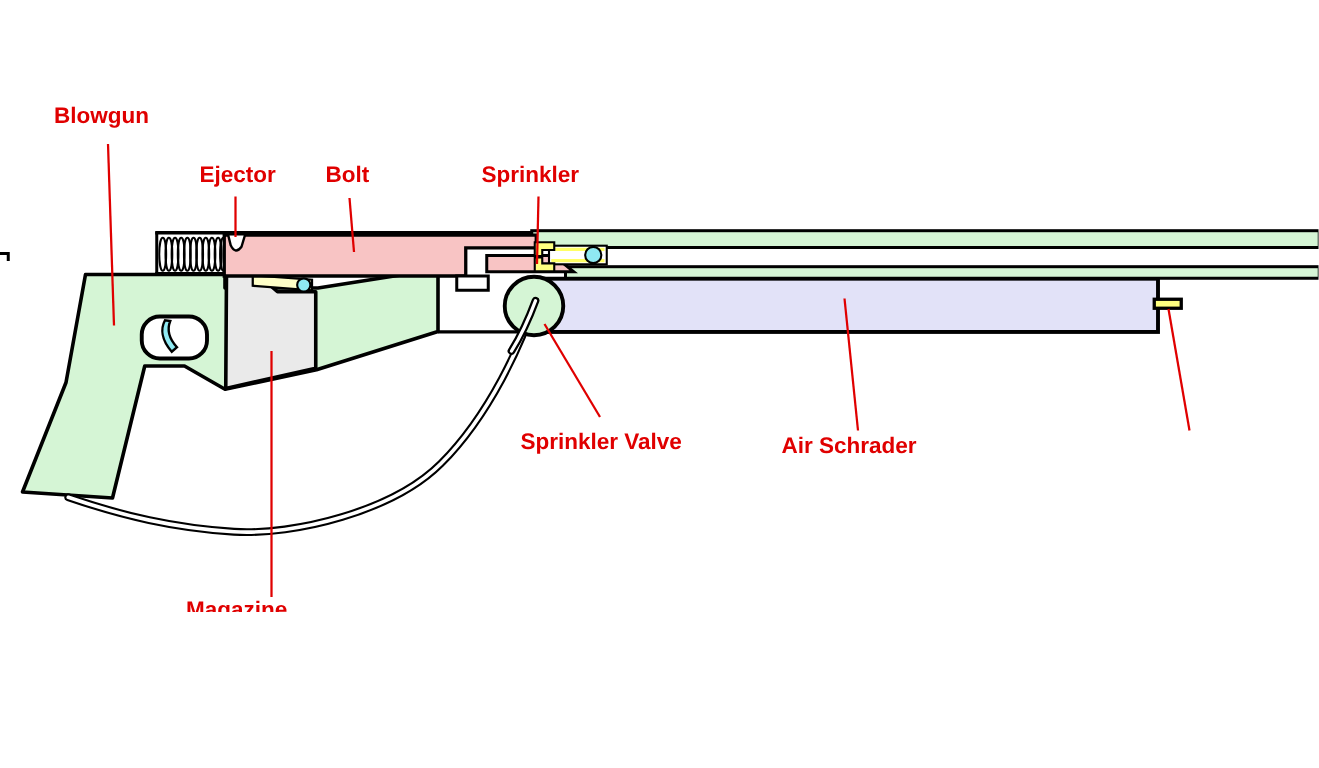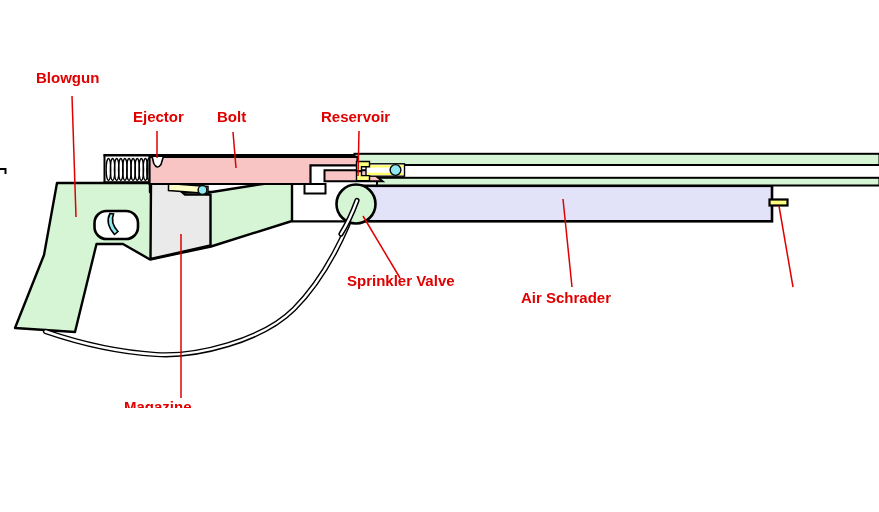--- a/index.html
+++ b/index.html
@@ -102,17 +102,17 @@
     <path d="M359,131 L358,176" class="leader"></path>
     <path d="M363,216 L400,278" class="leader"></path>
     <path d="M563,199 L572,287" class="leader"></path>
     <path d="M779,206 L793,287" class="leader"></path>
     <path d="M181,234 L181,398" class="leader"></path>
   </svg>
 
   <div class="label" style="left:36px;top:69px">Blowgun</div>
   <div class="label" style="left:133px;top:108px">Ejector</div>
   <div class="label" style="left:217px;top:108px">Bolt</div>
-  <div class="label" style="left:321px;top:108px">Reservoir</div>
-  <div class="label" style="left:347px;top:272px">Sprinkler Valve</div>
+  <div class="label" style="left:321px;top:108px">Sprinkler</div>
+  <div class="label" style="left:347px;top:286px">Sprinkler Valve</div>
   <div class="label" style="left:521px;top:289px">Air Schrader</div>
   <div class="label" style="left:124px;top:398px">Magazine</div>
 </div>
 
 </body></html>

